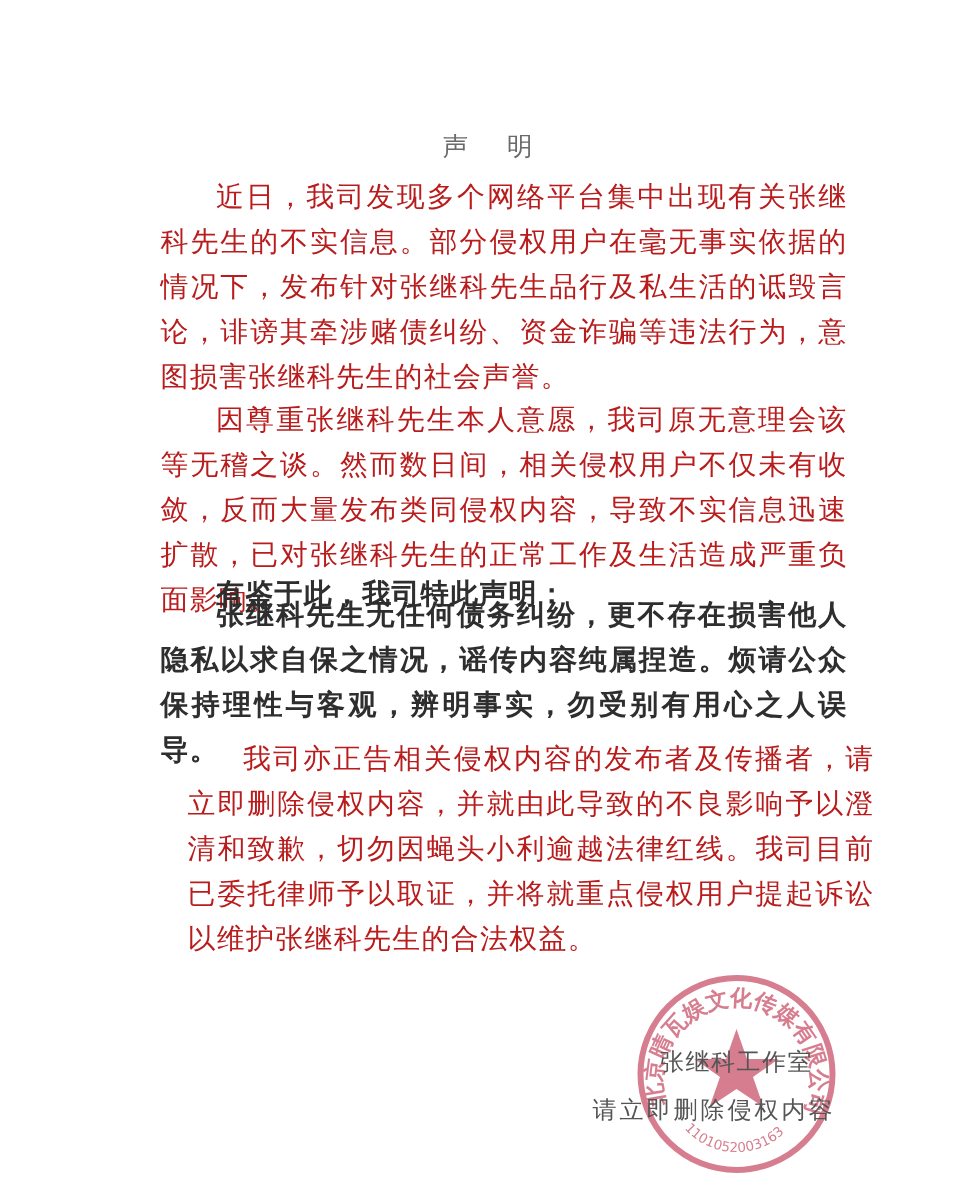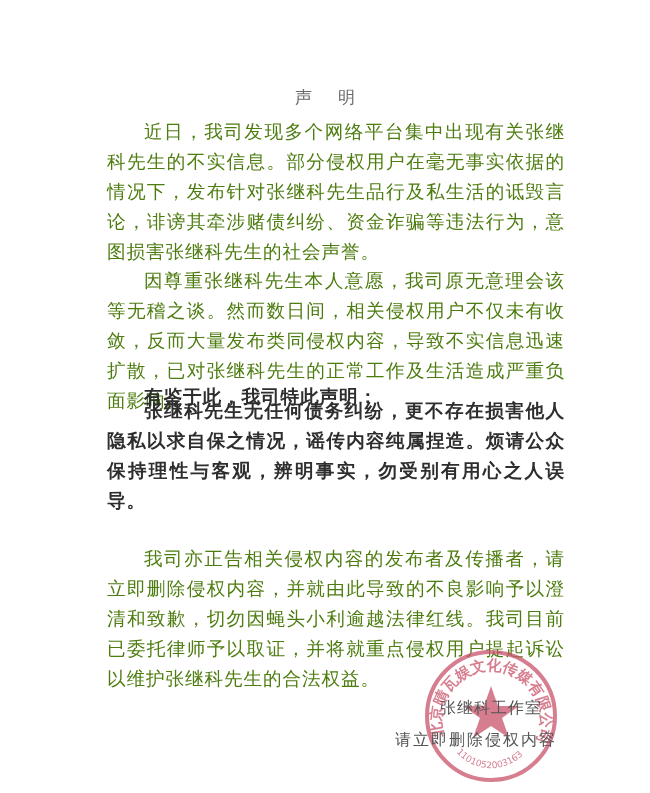--- a/index.html
+++ b/index.html
@@ -8,28 +8,28 @@
     font-family: "DejaVu Serif", "Liberation Serif", serif; color: #4a4a4a;
   }
   .title {
     position: absolute; top: 86px; left: 0; width: 650px; text-align: center;
     font-size: 17px; color: #6a6a6a; letter-spacing: 26px; text-indent: 26px;
   }
   .para {
     position: absolute; left: 107px; width: 458px;
     font-size: 18.6px; line-height: 30px; margin: 0;
     text-align: justify; text-indent: 37px; letter-spacing: 0.9px;
-    color: #4d7c0f;
+    color: #b91c1c;
   }
   .para.bold { font-weight: bold; color: #2e2e2e; }
   .p1 { top: 117px; }
   .p2 { top: 234px; margin-top: 32px; }
   .p3 { top: 382px; }
   .p4 { top: 396px; }
-  .p5 { top: 544px; }
+  .p5 { top: 492px; margin-left: 18px; }
   .sig {
     position: absolute; font-size: 16px; color: #555; letter-spacing: 1px;
   }
   .sig-name { left: 440px; top: 698px; }
   .sig-date { left: 395px; top: 730px; letter-spacing: 2px; }
   .stamp { position: absolute; left: 423px; top: 648px; width: 136px; height: 136px; opacity: 0.75; }
 </style>
 </head>
 <body>
 

